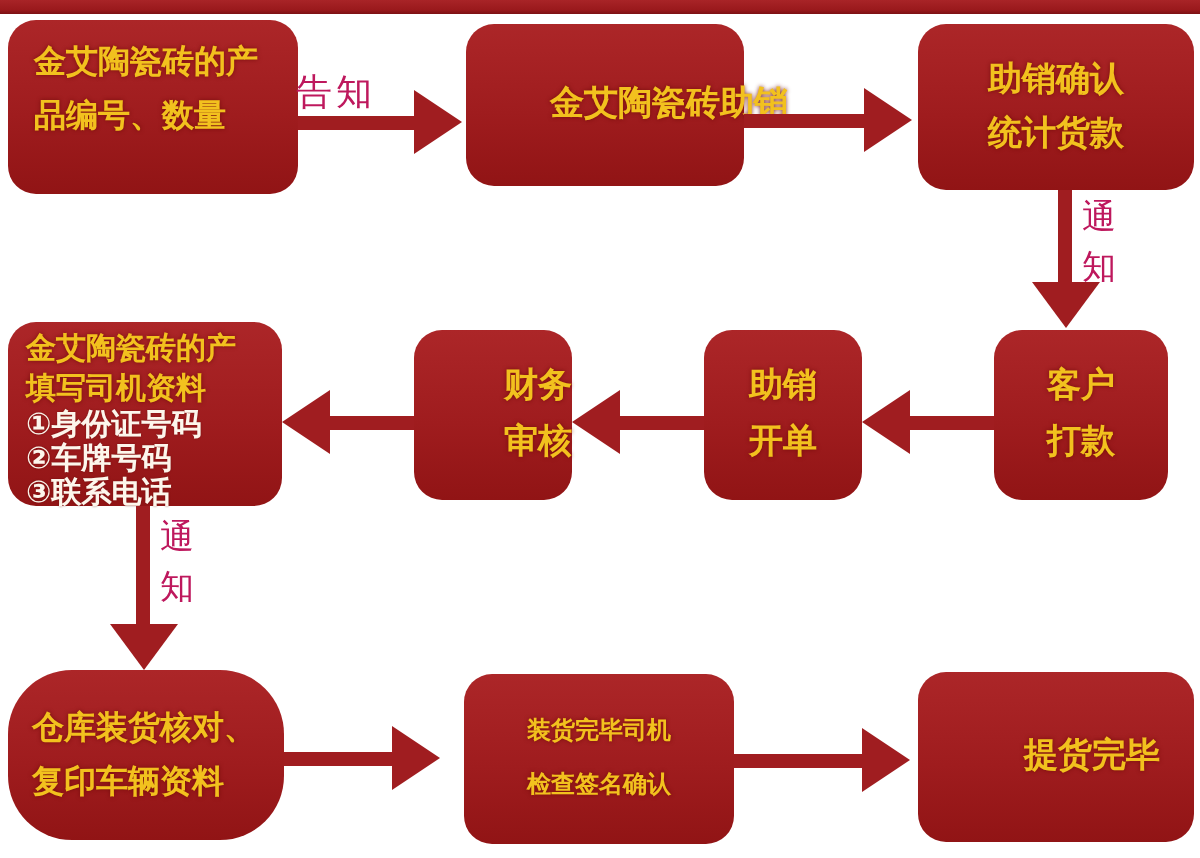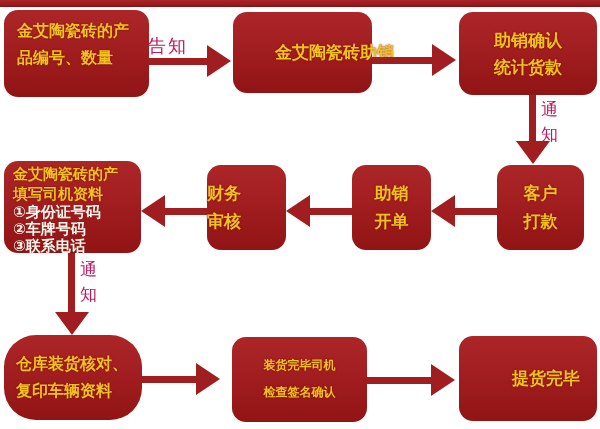--- a/index.html
+++ b/index.html
@@ -26,21 +26,21 @@
   .n1{left:4px;top:10px;width:145px;height:87px;padding:7px 0 0 13px;font-size:16px;}
   .n1 .ln{line-height:27px;}
   .n2{left:233px;top:12px;width:139px;height:81px;font-size:17px;text-align:center;}
   .n2 .ln{line-height:81px;padding-left:42px;}
   .n3{left:459px;top:12px;width:138px;height:83px;padding-top:15px;font-size:17px;text-align:center;}
   .n3 .ln{line-height:27px;}
   .n4{left:497px;top:165px;width:87px;height:85px;padding-top:14px;font-size:17px;text-align:center;}
   .n4 .ln{line-height:28px;}
   .n5{left:352px;top:165px;width:79px;height:85px;padding-top:14px;font-size:17px;text-align:center;}
   .n5 .ln{line-height:28px;}
-  .n6{left:207px;top:165px;width:79px;height:85px;padding-top:14px;font-size:17px;text-align:left;}
+  .n6{left:207px;top:165px;width:79px;height:85px;padding-top:14px;font-size:17px;text-align:right;}
   .n6 .ln{line-height:28px;}
   .n7{left:4px;top:161px;width:137px;height:92px;padding:3px 0 0 9px;font-size:15px;}
   .n7 .ln{line-height:20px;}
   .n7 .sub{line-height:17px;font-size:15px;color:#fdf6ec;text-shadow:0 0 1px rgba(90,10,8,.6);}
   .n8{left:4px;top:335px;width:138px;height:85px;padding:15px 0 0 12px;font-size:16px;border-radius:32px;}
   .n8 .ln{line-height:27px;}
   .n9{left:232px;top:337px;width:135px;height:85px;padding-top:15px;font-size:12px;text-align:center;}
   .n9 .ln{line-height:27px;}
   .n10{left:459px;top:336px;width:138px;height:85px;font-size:17px;text-align:center;}
   .n10 .ln{line-height:85px;padding-left:36px;}

